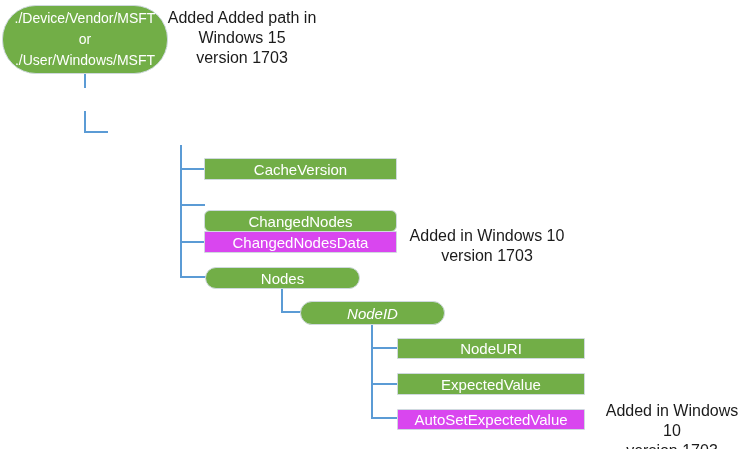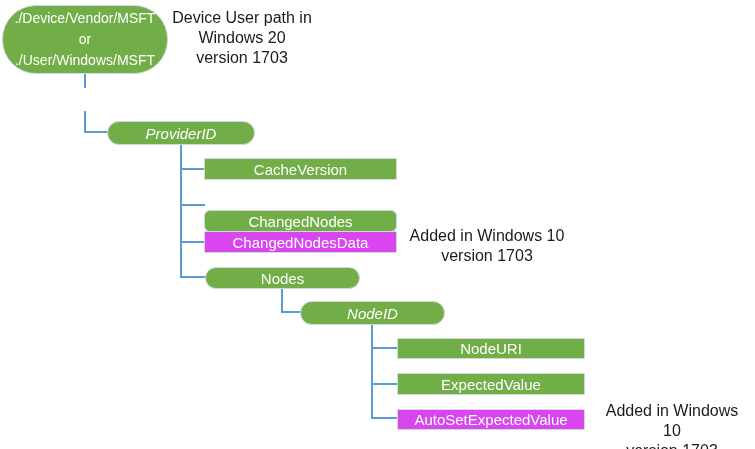--- a/index.html
+++ b/index.html
@@ -48,41 +48,40 @@
   <div class="conn" style="left:371px;top:383px;width:27px;height:2px;"></div>
   <div class="conn" style="left:371px;top:417px;width:27px;height:2px;"></div>
 
   <div class="node pill-big green" style="left:2px;top:5px;width:166px;height:69px;">
     <span>./Device/Vendor/MSFT</span>
     <span>or</span>
     <span>./User/Windows/MSFT</span>
   </div>
 
 
-  <div class="node pill green single italic" style="left:107px;top:121px;width:148px;height:24px;">ProviderID</div>
 
   <div class="node rect green single" style="left:204px;top:158px;width:193px;height:22px;">CacheVersion</div>
 
   <div class="node rect green single" style="left:204px;top:210px;width:193px;height:22px;border-radius:6px;">ChangedNodes</div>
 
   <div class="node rect blue single" style="left:204px;top:231px;width:193px;height:22px;">ChangedNodesData</div>
 
   <div class="node pill green single italic" style="left:300px;top:301px;width:145px;height:24px;">NodeID</div>
 
   <div class="node pill green single" style="left:205px;top:267px;width:155px;height:22px;">Nodes</div>
 
   <div class="node rect green single" style="left:397px;top:373px;width:188px;height:22px;">ExpectedValue</div>
 
   <div class="node rect green single" style="left:397px;top:338px;width:188px;height:21px;">NodeURI</div>
 
   <div class="node rect blue single" style="left:397px;top:409px;width:188px;height:21px;">AutoSetExpectedValue</div>
 
   <div class="note" style="left:166px;top:8px;width:152px;">
-    <div>Device User path in</div>
-    <div>Windows 20</div>
+    <div>Added Added path in</div>
+    <div>Windows 15</div>
     <div>version 1703</div>
   </div>
 
   <div class="note" style="left:401px;top:226px;width:172px;">
     <div>Added in Windows 10</div>
     <div>version 1703</div>
   </div>
 
   <div class="note" style="left:597px;top:401px;width:150px;">
     <div>Added in Windows 10</div>

